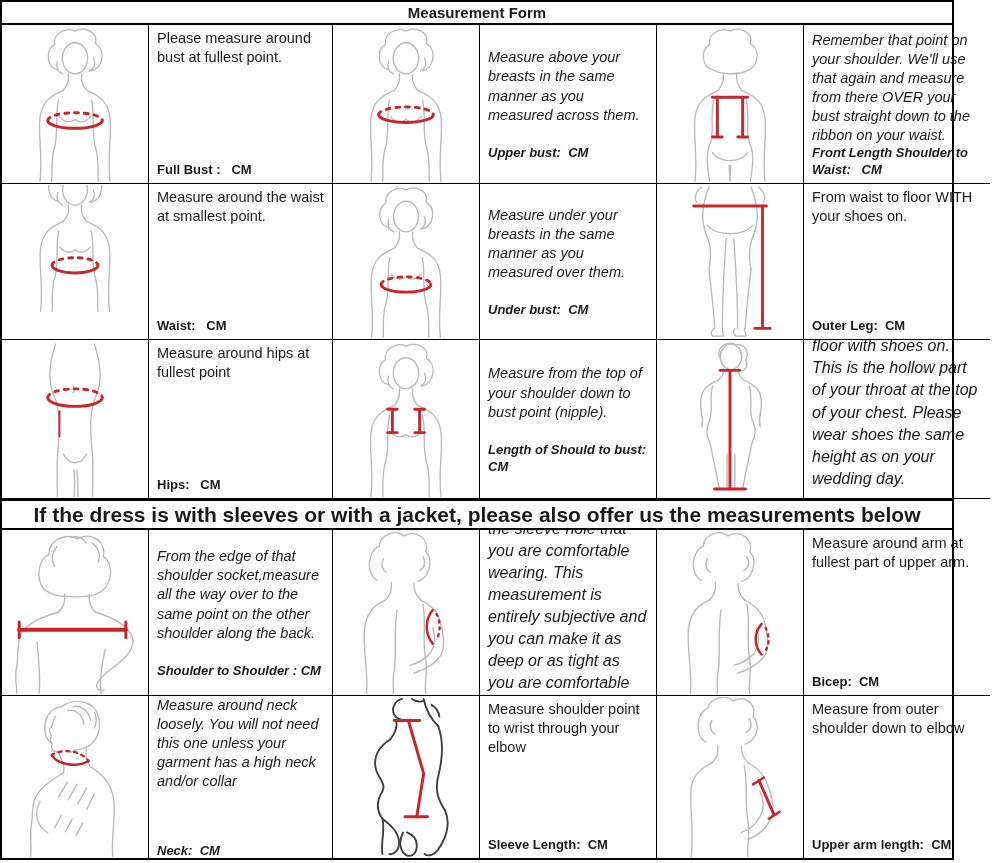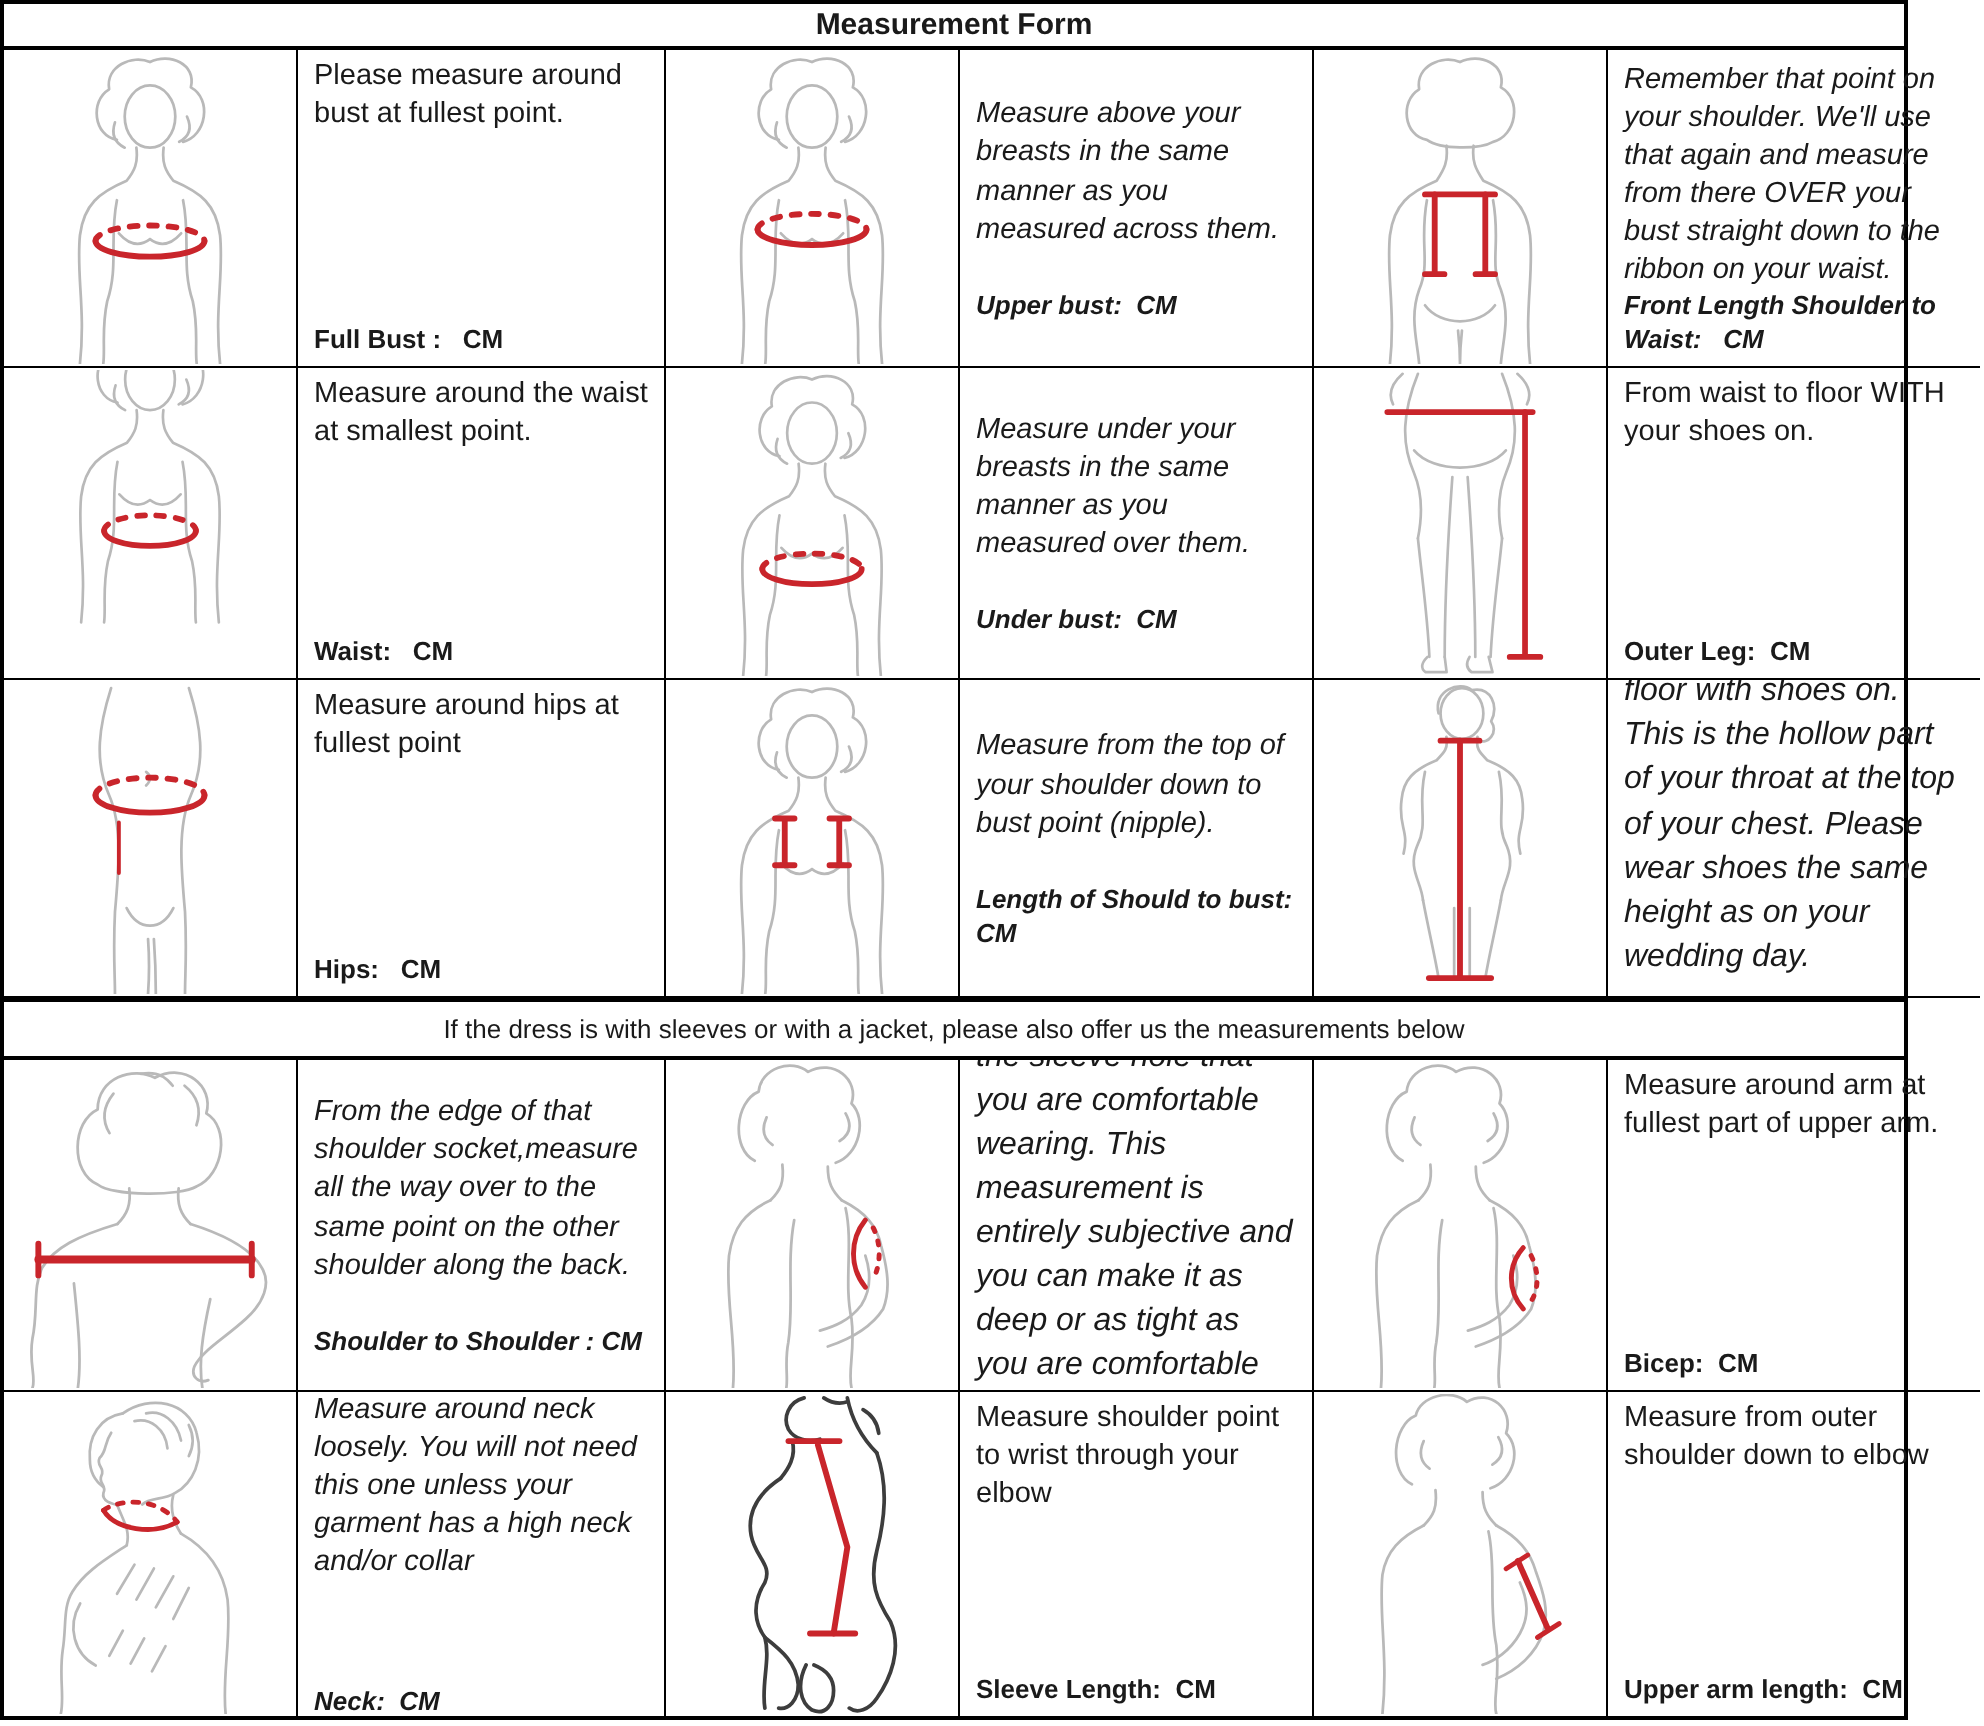--- a/index.html
+++ b/index.html
@@ -1,20 +1,20 @@
 <!DOCTYPE html>
 <html><head>
 <meta charset="utf-8">
 <style>
   html,body{margin:0;padding:0;background:#fff;font-family:"Liberation Sans",sans-serif;color:#1a1a1a;}
   #form{width:954px;box-sizing:border-box;border:2px solid #000;background:#fff;}
   .title-bar{height:21px;border-bottom:2px solid #000;display:flex;align-items:center;justify-content:center;
              font-weight:bold;font-size:15px;}
   .section-bar{height:27px;border-top:2px solid #000;border-bottom:2px solid #000;display:flex;align-items:center;
-               justify-content:center;font-weight:normal;font-size:13px;}
+               justify-content:center;font-weight:bold;font-size:21px;}
   .row{display:grid;grid-template-columns:147px 184px 147px 177px 147px 186px;}
   .r1{height:159px}.r2{height:156px}.r3{height:159px}.r4{height:166px}.r5{height:162px}
   .cell{border-right:1px solid #000;border-bottom:1px solid #000;box-sizing:border-box;overflow:hidden;}
   .cell:nth-child(6){border-right:none;}
   .row:last-child .cell{border-bottom:none;gap:32px;}
   .txt{display:flex;flex-direction:column;justify-content:space-between;padding:4px 8px;}
   .txt.top{justify-content:center;padding-top:6px;font-style:italic;}
   .desc{margin:0;font-size:14.5px;line-height:1.32;}
   .label{margin:20px 0 0 0;font-size:13px;font-weight:bold;white-space:pre-wrap;line-height:1.3;}
   .sm .desc{font-size:16px;line-height:1.38;}

